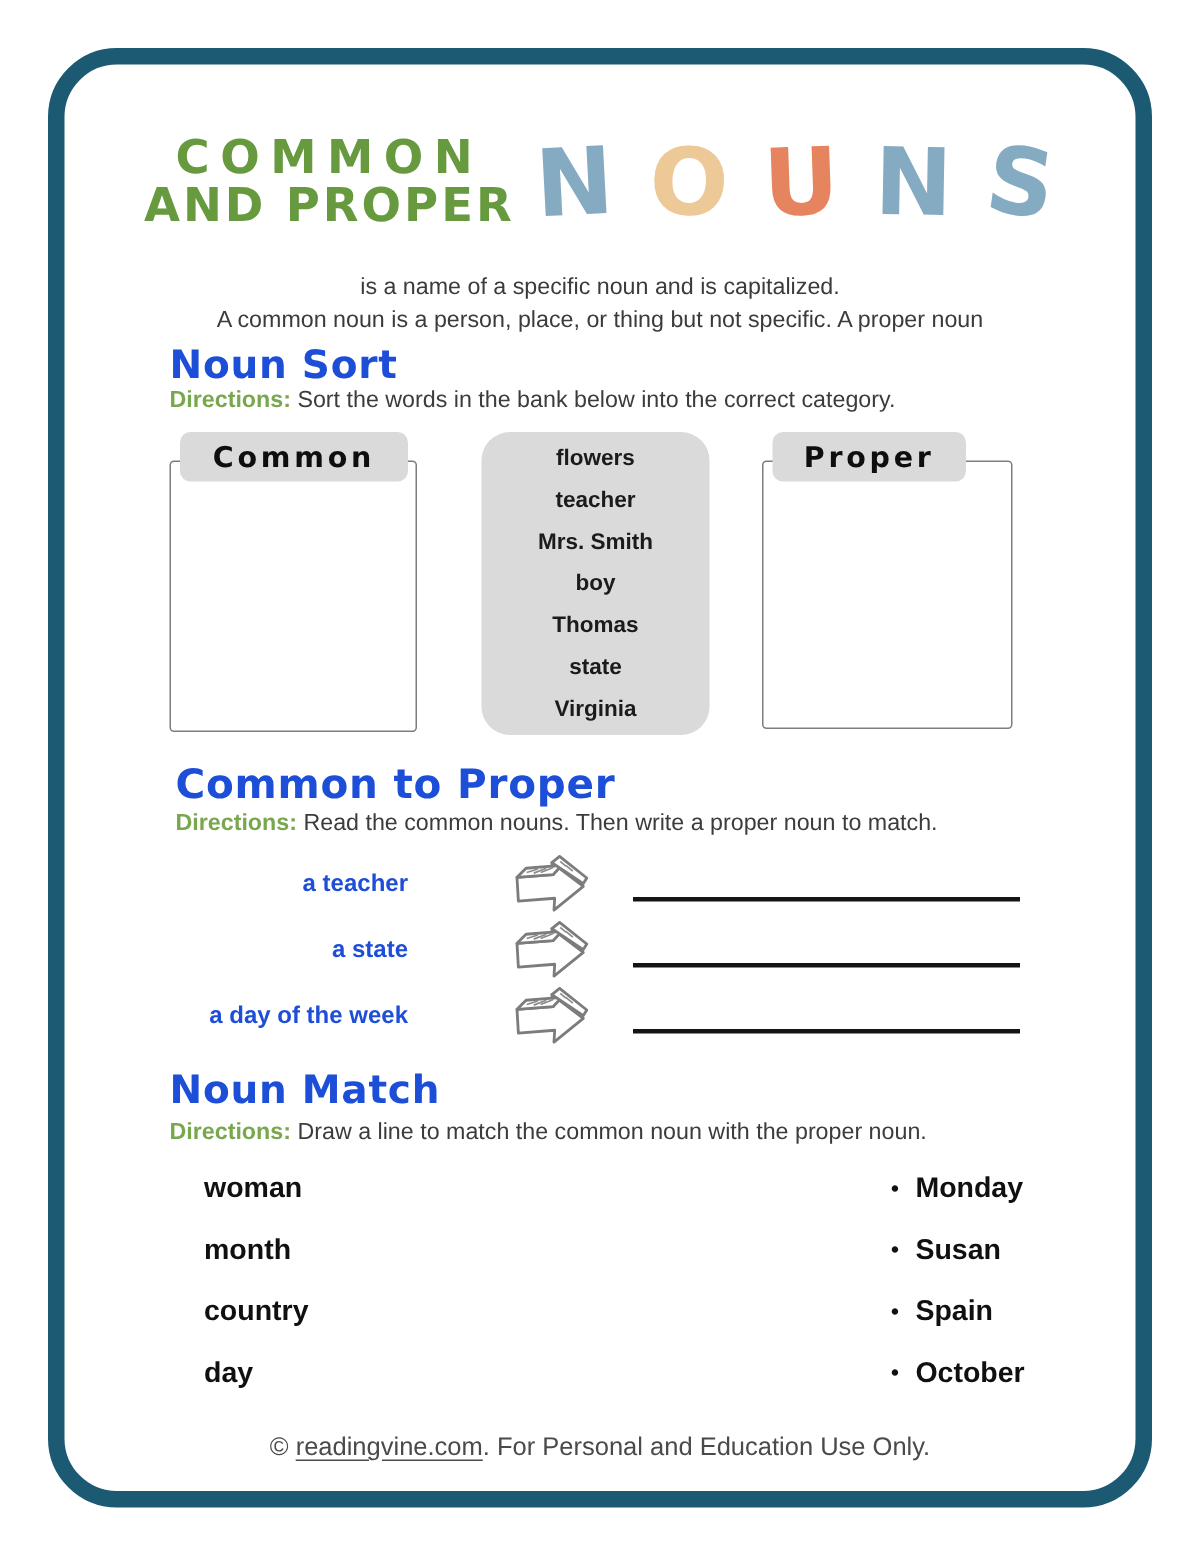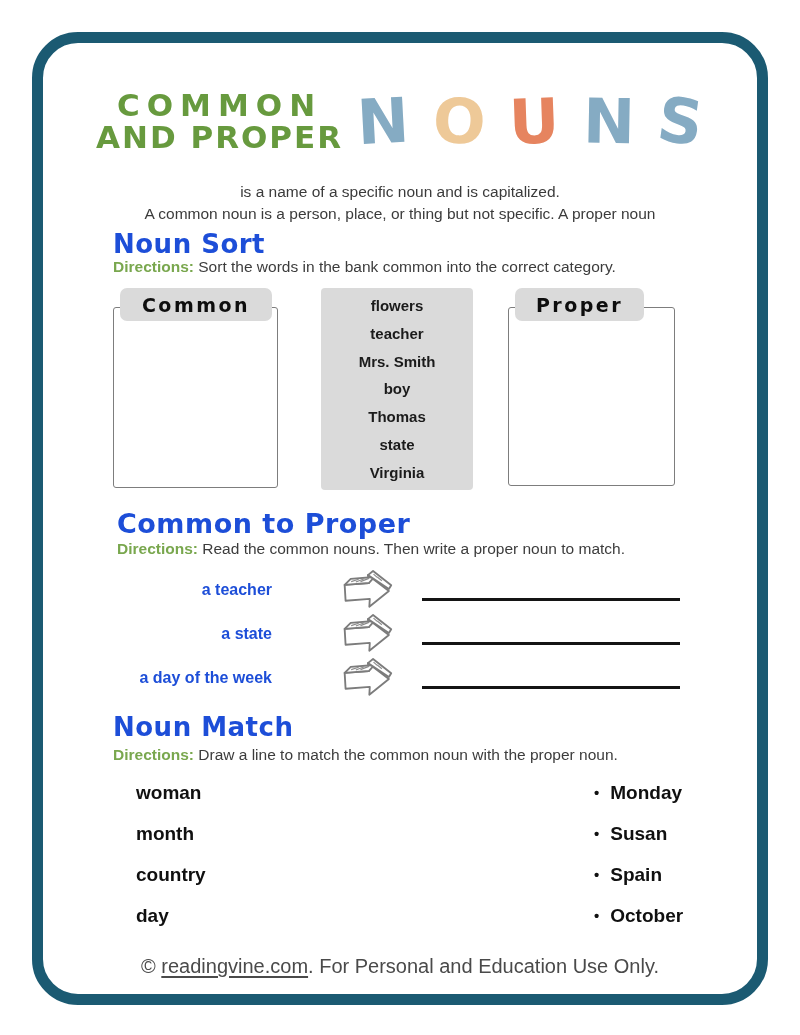--- a/index.html
+++ b/index.html
@@ -41,42 +41,42 @@
   
   .sort-box { position:absolute; background:#fff; border:1.5px solid #7d7d7d; border-radius:3px; }
   .box-label {
     position:absolute; height:33px; background:#dadada; border-radius:7px;
     display:flex; align-items:center; justify-content:center;
     font-family:"DejaVu Sans", sans-serif; font-weight:bold; font-size:19px;
     letter-spacing:2.5px; color:#0e0e0e;
   }
   .word-bank {
     position:absolute; left:321px; top:288px; width:152px; height:202px;
-    background:#dadada; border-radius:4px;
+    background:#dadada; border-radius:19px;
     display:flex; flex-direction:column; justify-content:space-around; align-items:center;
     padding:4px 0;
   }
   .word-bank .word { font-size:15px; font-weight:700; color:#1b1b1b; }
 
   
   .ctp-rows { position:absolute; left:113px; top:568px; width:574px; }
   .ctp-row { display:flex; align-items:center; height:44px; }
   .ctp-prompt { width:159px; text-align:right; font-size:16px; font-weight:700; color:#1d4ed8; }
   .ctp-arrow { margin-left:68px; width:54px; height:44px; flex:none; }
   .answer-line { margin-left:28px; width:258px; border-bottom:3px solid #141414; align-self:center; height:0; transform:translateY(9px); }
 
   
   .match-left { position:absolute; left:112px; top:772px; }
   .match-left .mitem { height:41px; display:flex; align-items:center; font-size:19px; font-weight:700; color:#101010;margin-left:24px; }
   .match-right { position:absolute; left:594px; top:772px; }
   .match-right .mitem { height:41px; display:flex; align-items:center; font-size:19px; font-weight:700; color:#101010; }
   .match-right .dot { font-size:15px; margin-right:11px; color:#111; }
 
   
-  .footer { position:absolute; top:955px; left:0; width:100%; text-align:center; font-size:20px; color:#4a4a4a; }
+  .footer { position:absolute; top:955px; left:0; width:100%; text-align:center; font-size:17px; color:#4a4a4a; }
   .footer a { color:#4a4a4a; text-decoration:underline; text-underline-offset:3px; }
 </style>
 </head>
 <body>
 
 <div class="sheet">
   <div class="page-frame"></div>
 
   <div class="title-row">
     <div class="title-green">
@@ -91,21 +91,21 @@
       <span style="color:#85abc3">S</span>
     </div>
   </div>
 
   <div class="subtitle">
     <div>is a name of a specific noun and is capitalized.</div>
     <div>A common noun is a person, place, or thing but not specific. A proper noun</div>
   </div>
 
   <div class="sec-head" style="left:113px; top:229px; font-size:26px;">Noun Sort</div>
-  <div class="directions" style="left:113px; top:258px;"><b>Directions:</b><span> Sort the words in the bank common into the correct category.</span></div>
+  <div class="directions" style="left:113px; top:258px;"><b>Directions:</b><span> Sort the words in the bank below into the correct category.</span></div>
 
   <div class="sort-box" style="left:113px; top:307px; width:165px; height:181px;"></div>
   <div class="box-label" style="left:120px; top:288px; width:152px;">Common</div>
 
   <div class="word-bank">
     <div class="word">flowers</div>
     <div class="word">teacher</div>
     <div class="word">Mrs. Smith</div>
     <div class="word">boy</div>
     <div class="word">Thomas</div>

